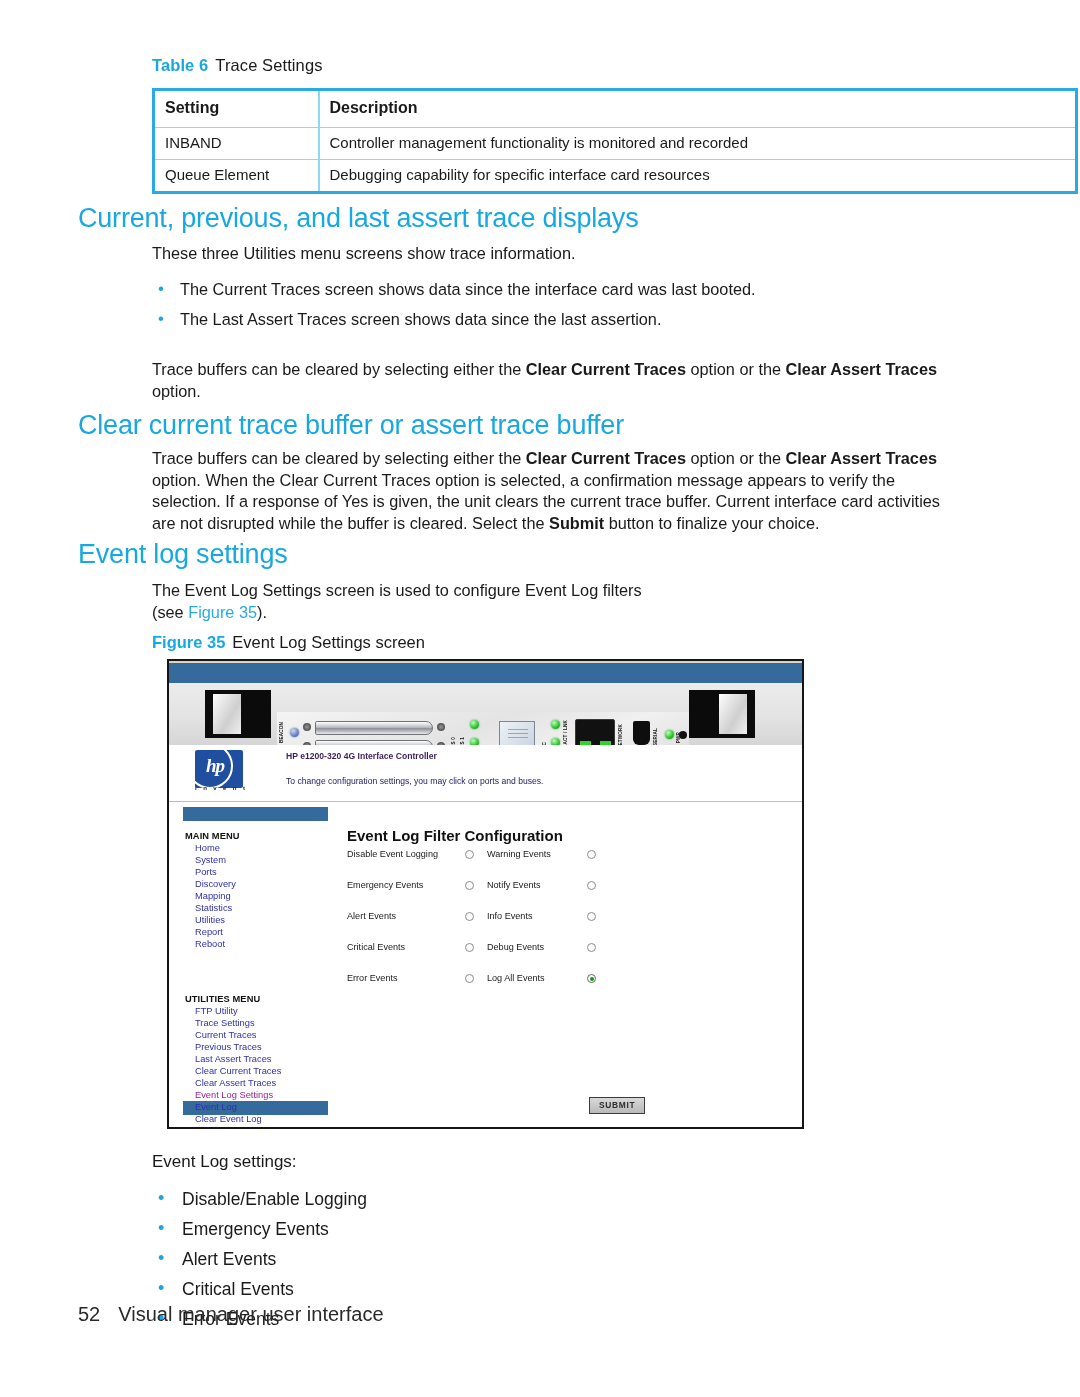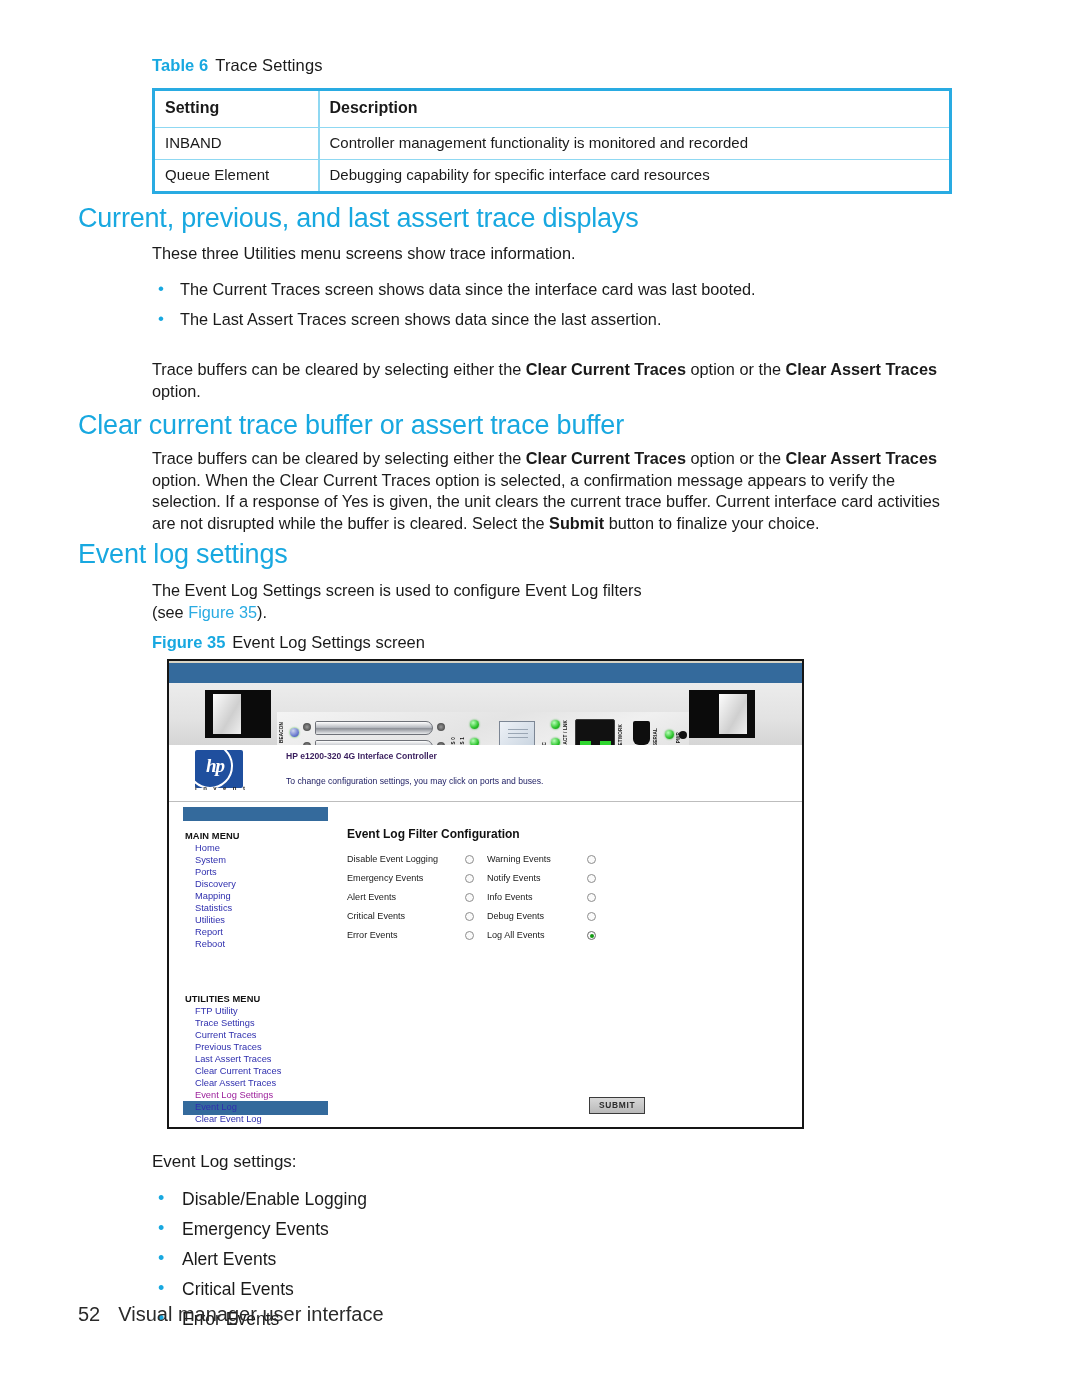--- a/index.html
+++ b/index.html
@@ -19,21 +19,21 @@
   
   .table-caption {
     position: absolute; left: 152px; top: 56px;
     font-size: 16.5px; letter-spacing: .1px;
   }
   .table-caption .tc-label { color: #18a8e0; font-weight: bold; }
   .table-caption .tc-text { color: #1a1a1a; margin-left: 7px; }
 
   .trace-table {
     position: absolute; left: 152px; top: 88px;
-    width: 800px;
+    width: 926px;
     border-collapse: collapse;
     border: 3px solid #29abe2;
     background: #fff;
   }
   .trace-table td, .trace-table th {
     border-right: 2px solid #8fd8f2;
     border-bottom: 1.5px solid #8fd8f2;
     padding: 6px 10px 8px 10px;
     text-align: left;
     font-size: 15px;
@@ -224,25 +224,25 @@
   .sidebar-bar.bottom { top: 440px; }
 
   .menu { position: absolute; left: 16px; font-size: 9.3px; line-height: 1.29; }
   .menu .m-head { font-weight: bold; color: #111; font-size: 9.3px; letter-spacing: .1px; }
   .menu .m-item { padding-left: 10px; color: #2f2fae; }
   .menu .m-item.visited { color: #9b1f9b; }
   #menu-main { top: 170px; }
   #menu-util { top: 305px; margin-top: 28px; }
 
   .panel { position: absolute; left: 178px; top: 166px; width: 250px; }
-  .panel-title { font-size: 12px; font-weight: bold; color: #111; margin-bottom: 13px; }
+  .panel-title { font-size: 15px; font-weight: bold; color: #111; margin-bottom: 5px; }
   .filter-grid {
     display: grid;
     grid-template-columns: 118px 22px 100px 22px;
-    row-gap: 9px;
+    row-gap: 21px;
     align-items: center;
     font-size: 9.1px;
     color: #1a1a1a;
   }
   .radio {
     width: 9px; height: 9px; border-radius: 50%;
     border: 1px solid #8d8d8d;
     background: #fbfbfb;
     display: inline-block;
     position: relative;

